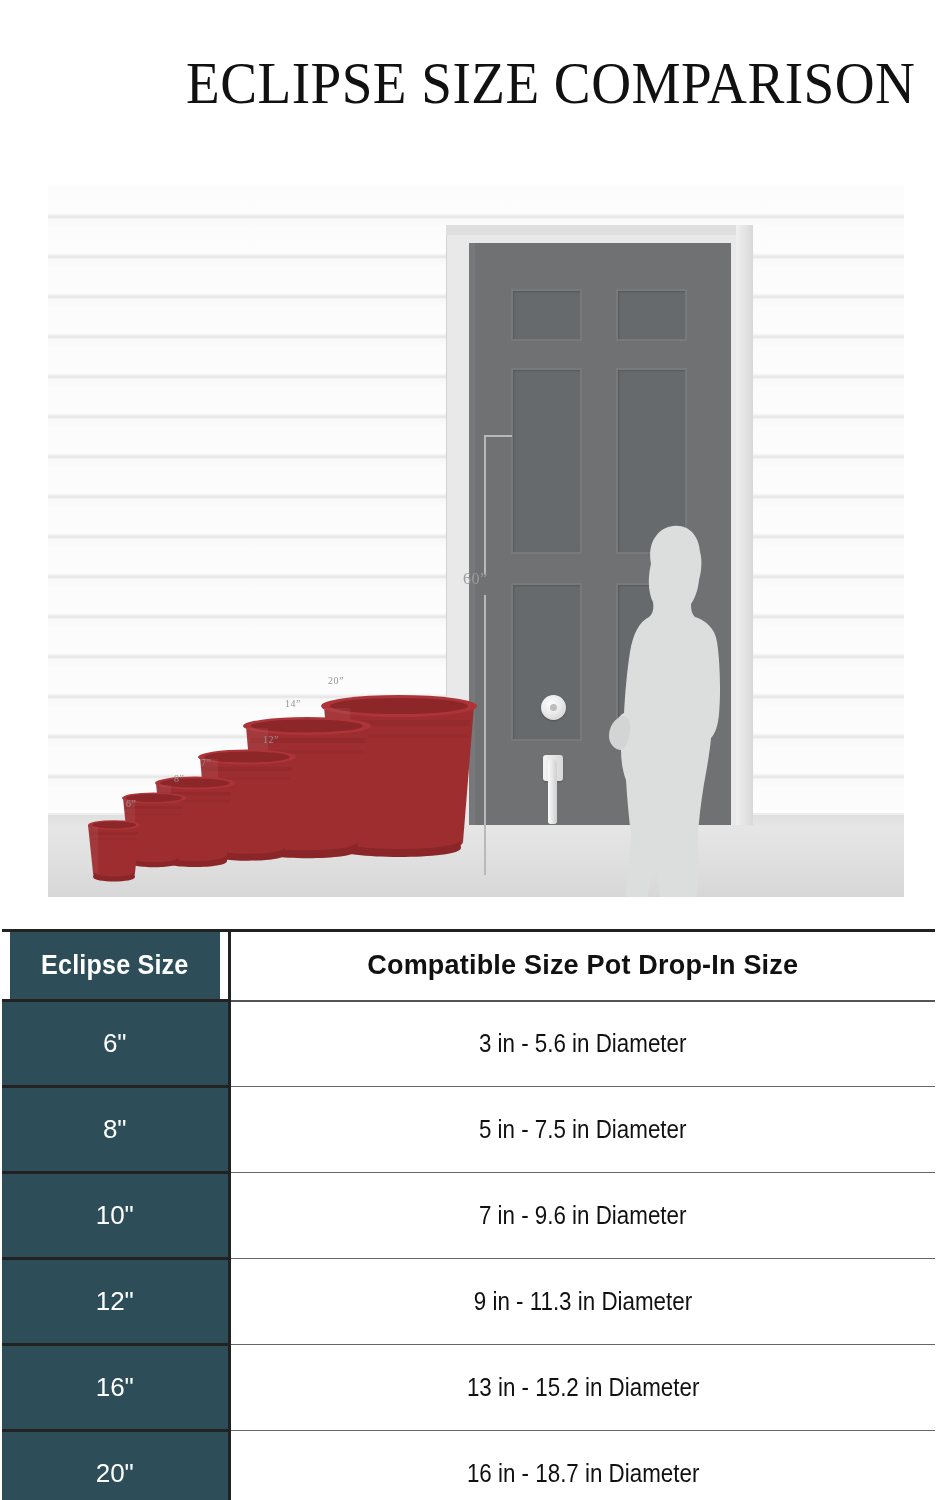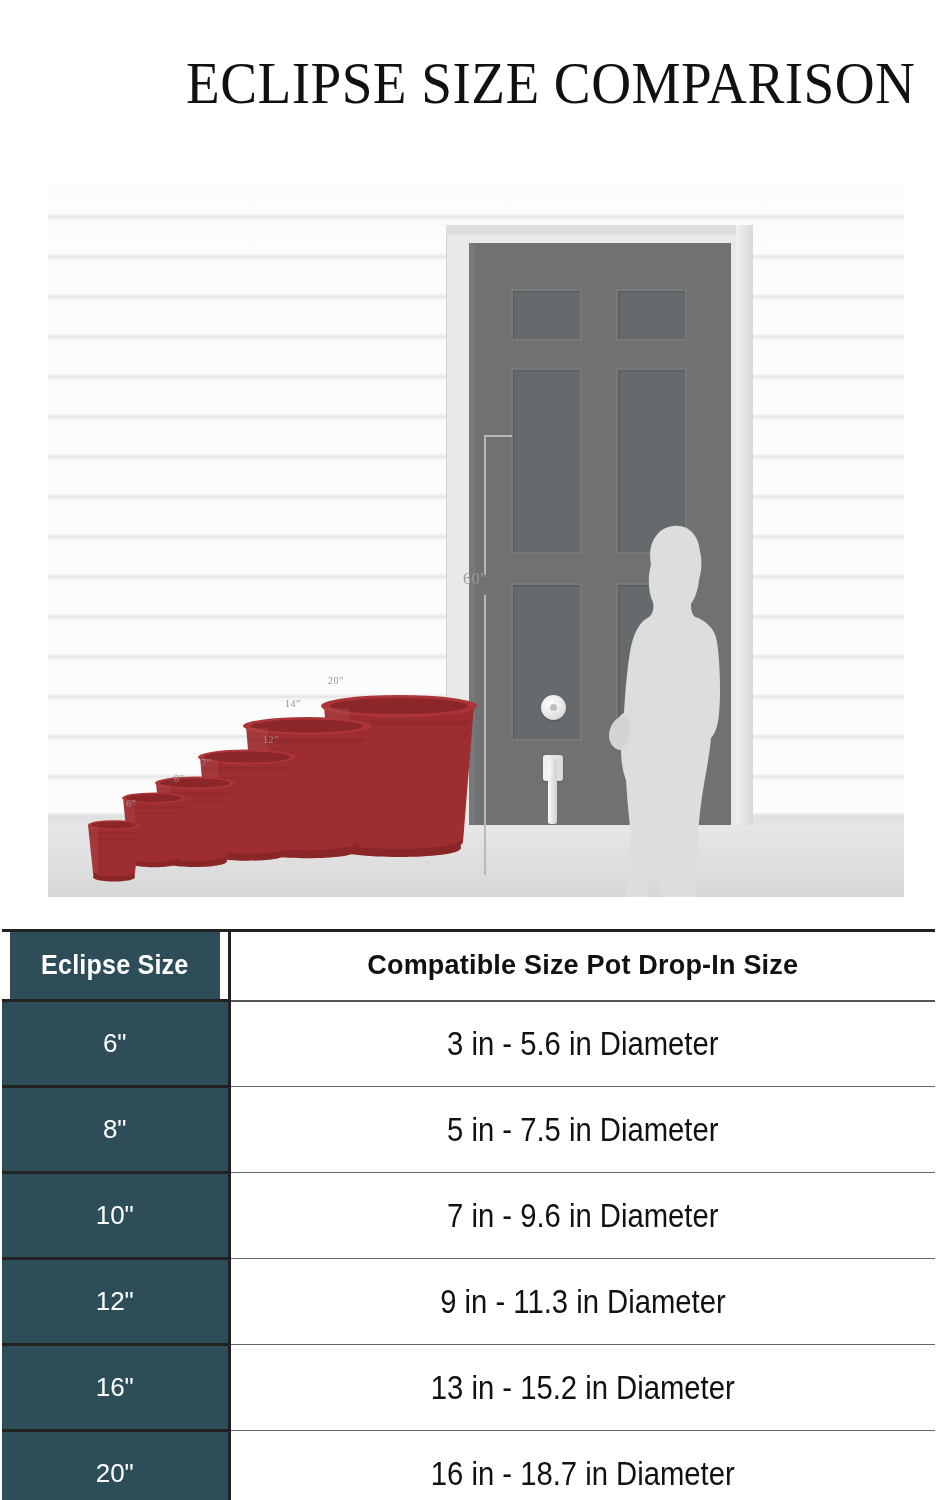--- a/index.html
+++ b/index.html
@@ -317,21 +317,21 @@
     font-size: 26px;
     font-weight: 300;
     border-bottom: 3px solid #222222;
   }
   #spec-table .td-compat {
     background: #ffffff;
     color: #111111;
     height: 83px;
     text-align: center;
     vertical-align: middle;
-    font-size: 34px;
+    font-size: 26px;
     font-weight: 300;
     border-bottom: 1.5px solid #666666;
     border-left: 3px solid #222222;
   }
   #spec-table tr:last-child .td-compat {
     border-bottom: 2px solid #555555;
   }
   .cond {
     display: inline-block;
     transform: scaleX(0.86);

